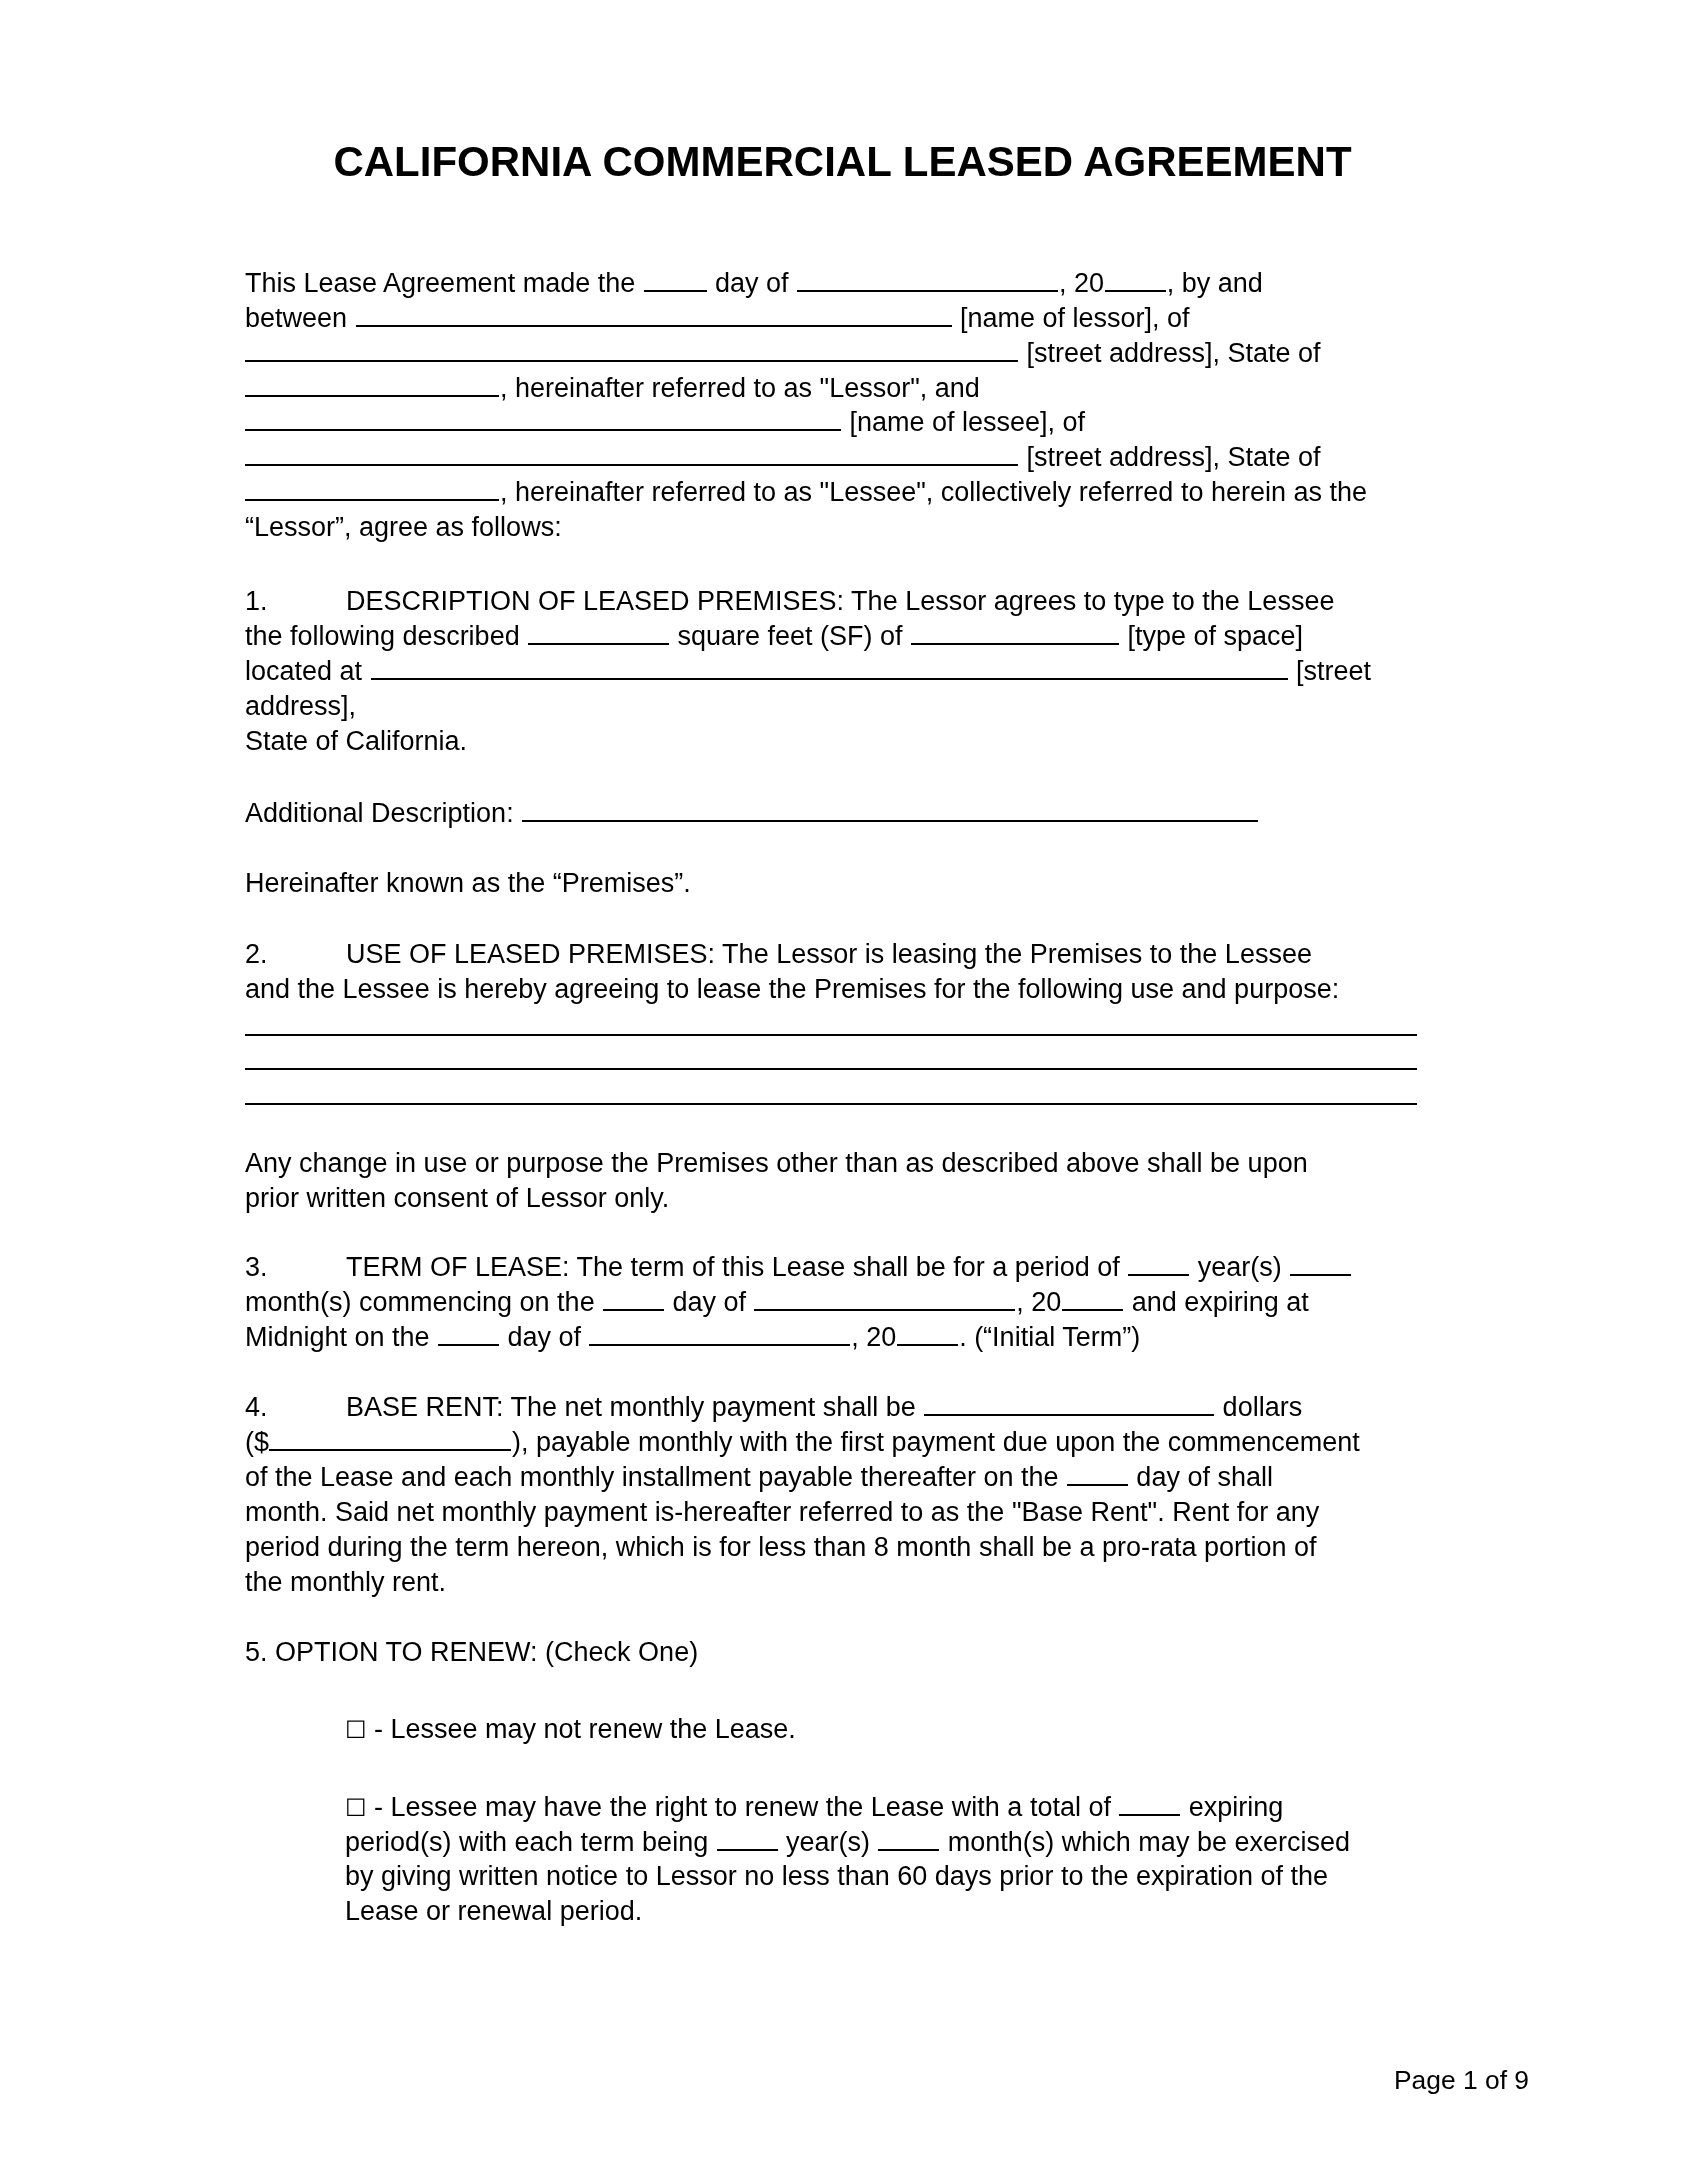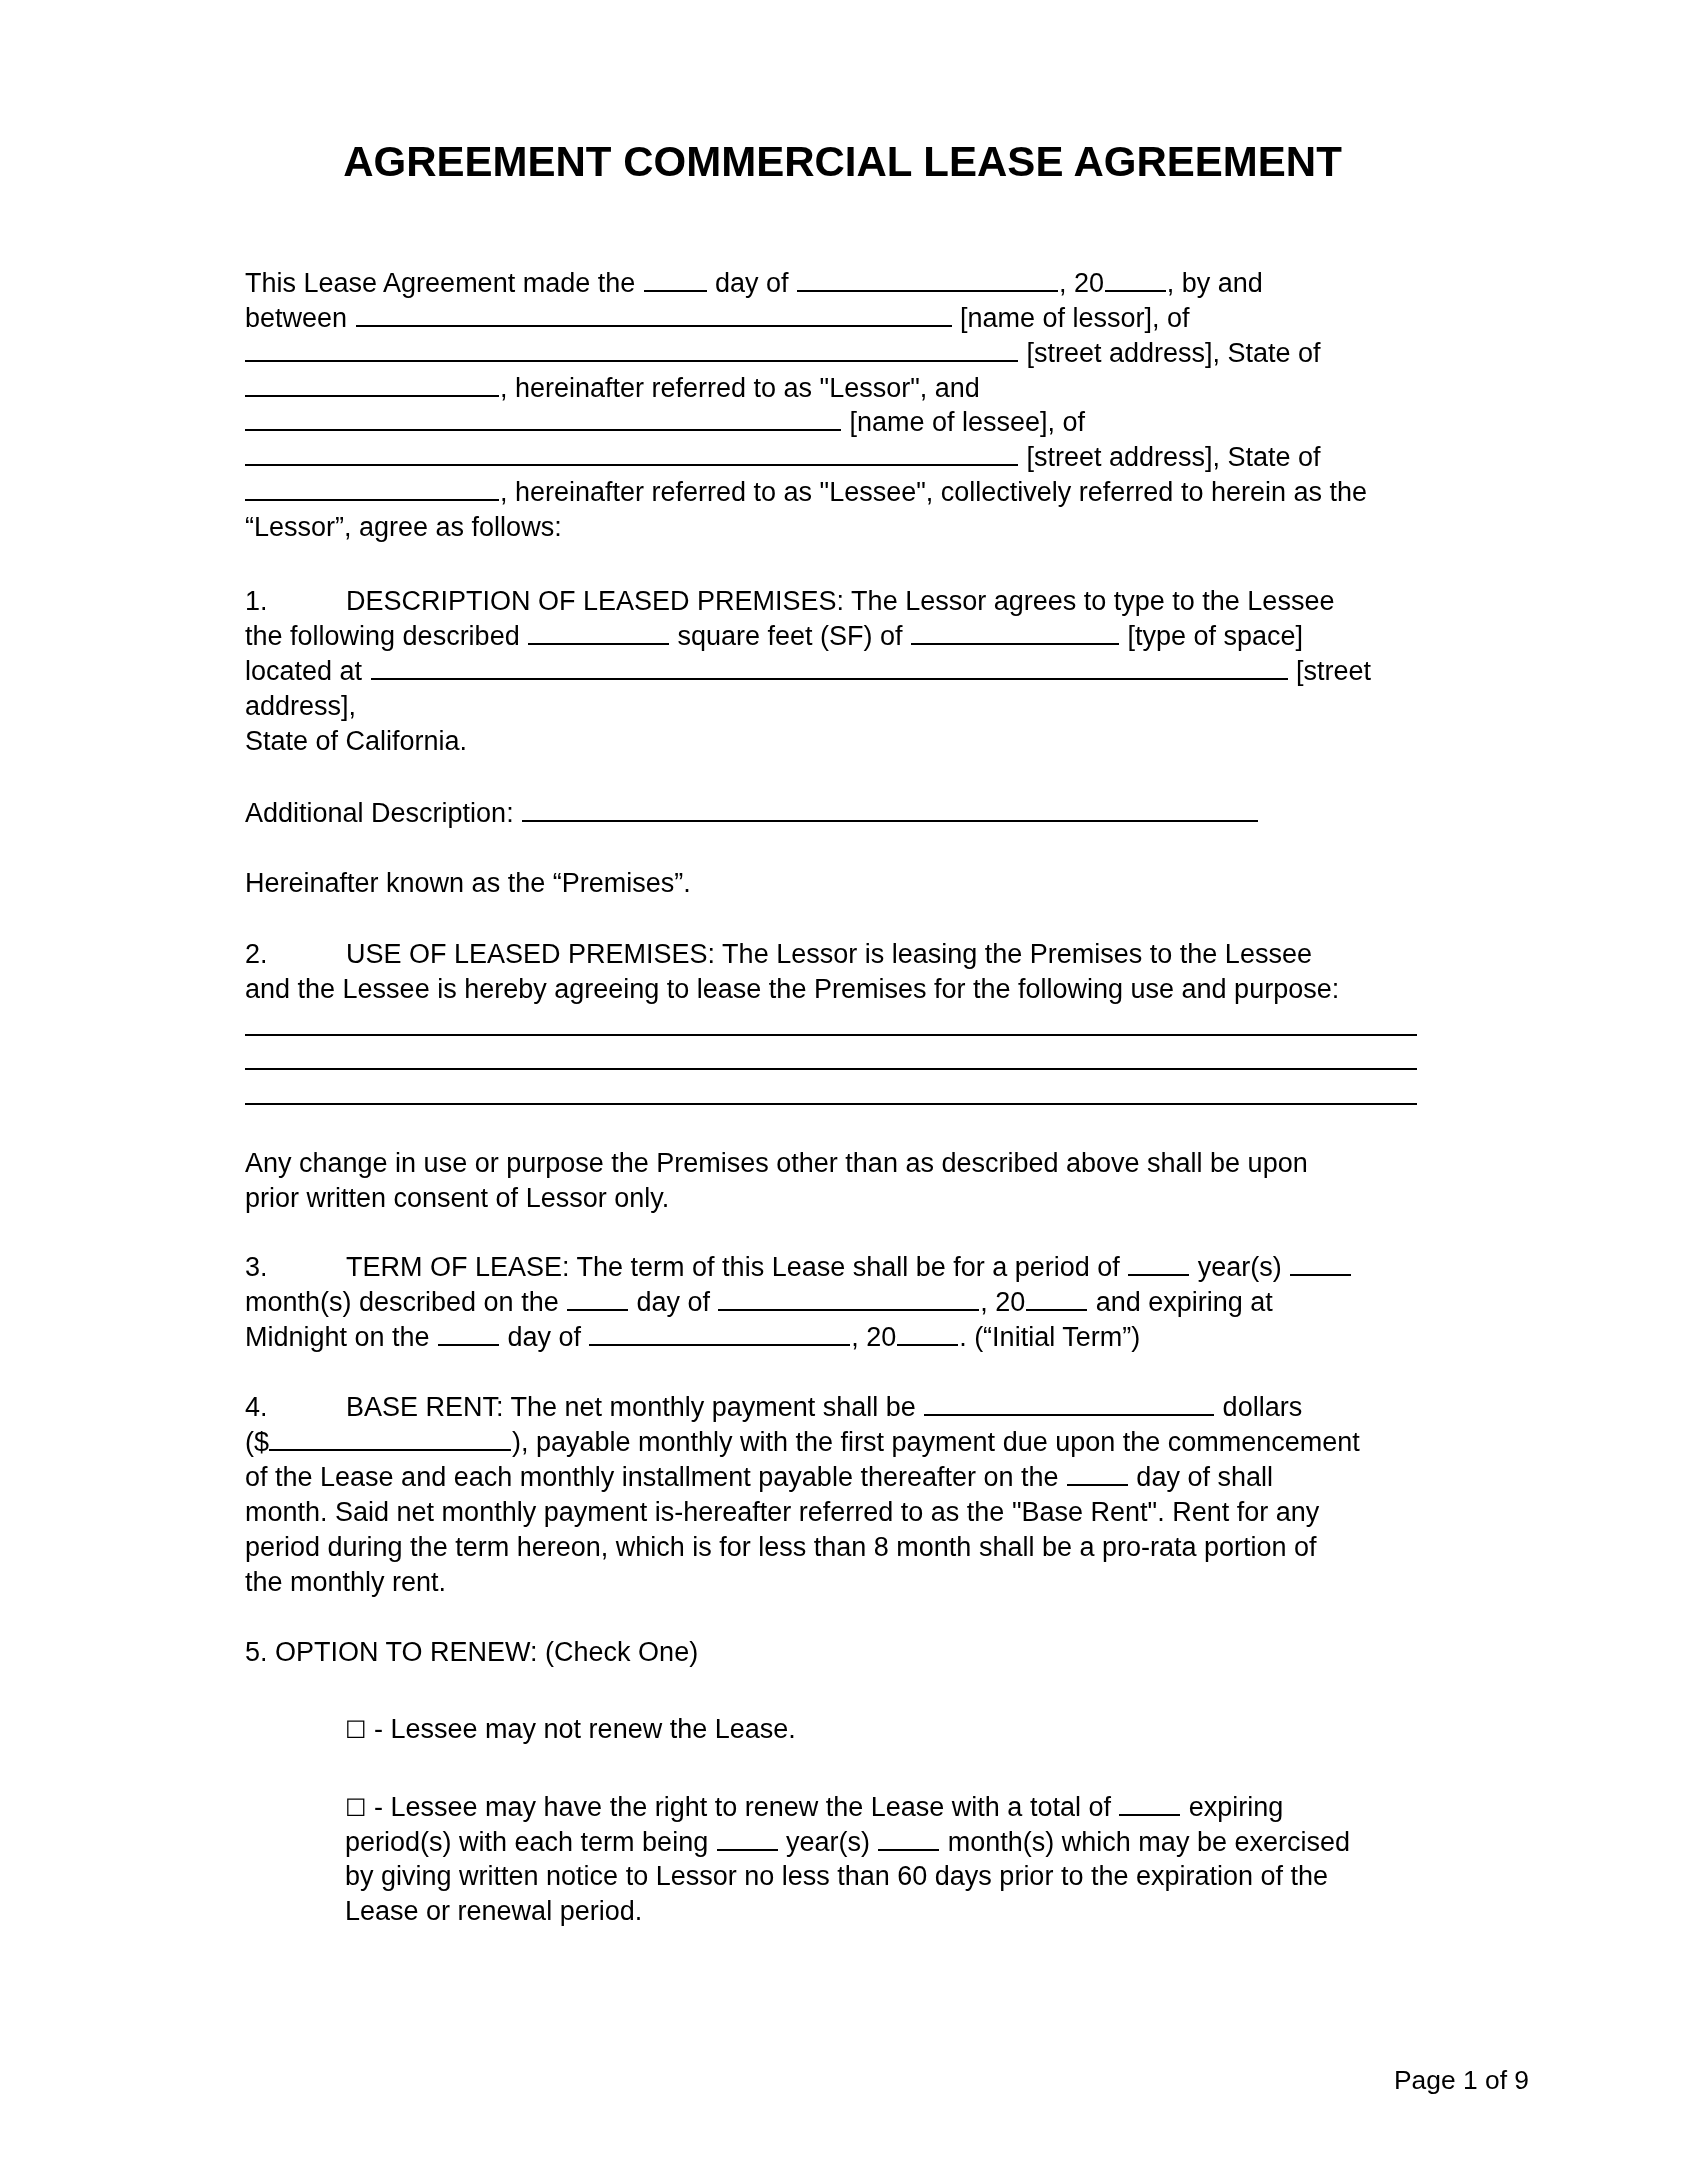--- a/index.html
+++ b/index.html
@@ -20,21 +20,21 @@
     margin: 0 0.9px;
   }
   .fullrule { position: absolute; left: 245px; width: 1172px; height: 0; border-top: 2.6px solid #000; }
   .tab { display: inline-block; width: 101px; }
   .cb { display: inline-block; font-size: 24px; }
   .footer { position: absolute; left: 1394px; top: 2065px; font-size: 26.4px; }
 </style>
 </head>
 <body>
 
-<div class="title">AGREEMENT COMMERCIAL LEASE AGREEMENT</div>
+<div class="title">CALIFORNIA COMMERCIAL LEASED AGREEMENT</div>
 
 <div class="ln" style="top:266px">
   <span>This Lease Agreement made the</span>
   <span class="blank" style="width:63px"></span>
   <span>day of</span>
   <span class="blank" style="width:261px"></span><span>, 20</span><span class="blank" style="width:61px"></span><span>, by and</span>
 </div>
 <div class="ln" style="top:301px">
   <span>between</span>
   <span class="blank" style="width:596px"></span>
@@ -93,21 +93,21 @@
 <div class="ln" style="top:1146px">Any change in use or purpose the Premises other than as described above shall be upon</div>
 <div class="ln" style="top:1181px">prior written consent of Lessor only.</div>
 
 <div class="ln" style="top:1250px">
   <span class="tab">3.</span><span class="b">TERM OF LEASE</span><span>: The term of this Lease shall be for a period of</span>
   <span class="blank" style="width:61px"></span>
   <span>year(s)</span>
   <span class="blank" style="width:61px"></span>
 </div>
 <div class="ln" style="top:1285px">
-  <span>month(s) described on the</span>
+  <span>month(s) commencing on the</span>
   <span class="blank" style="width:61px"></span>
   <span>day of</span>
   <span class="blank" style="width:261px"></span><span>, 20</span><span class="blank" style="width:61px"></span>
   <span>and expiring at</span>
 </div>
 <div class="ln" style="top:1320px">
   <span>Midnight on the</span>
   <span class="blank" style="width:61px"></span>
   <span>day of</span>
   <span class="blank" style="width:261px"></span><span>, 20</span><span class="blank" style="width:61px"></span><span>. (“Initial Term”)</span>

